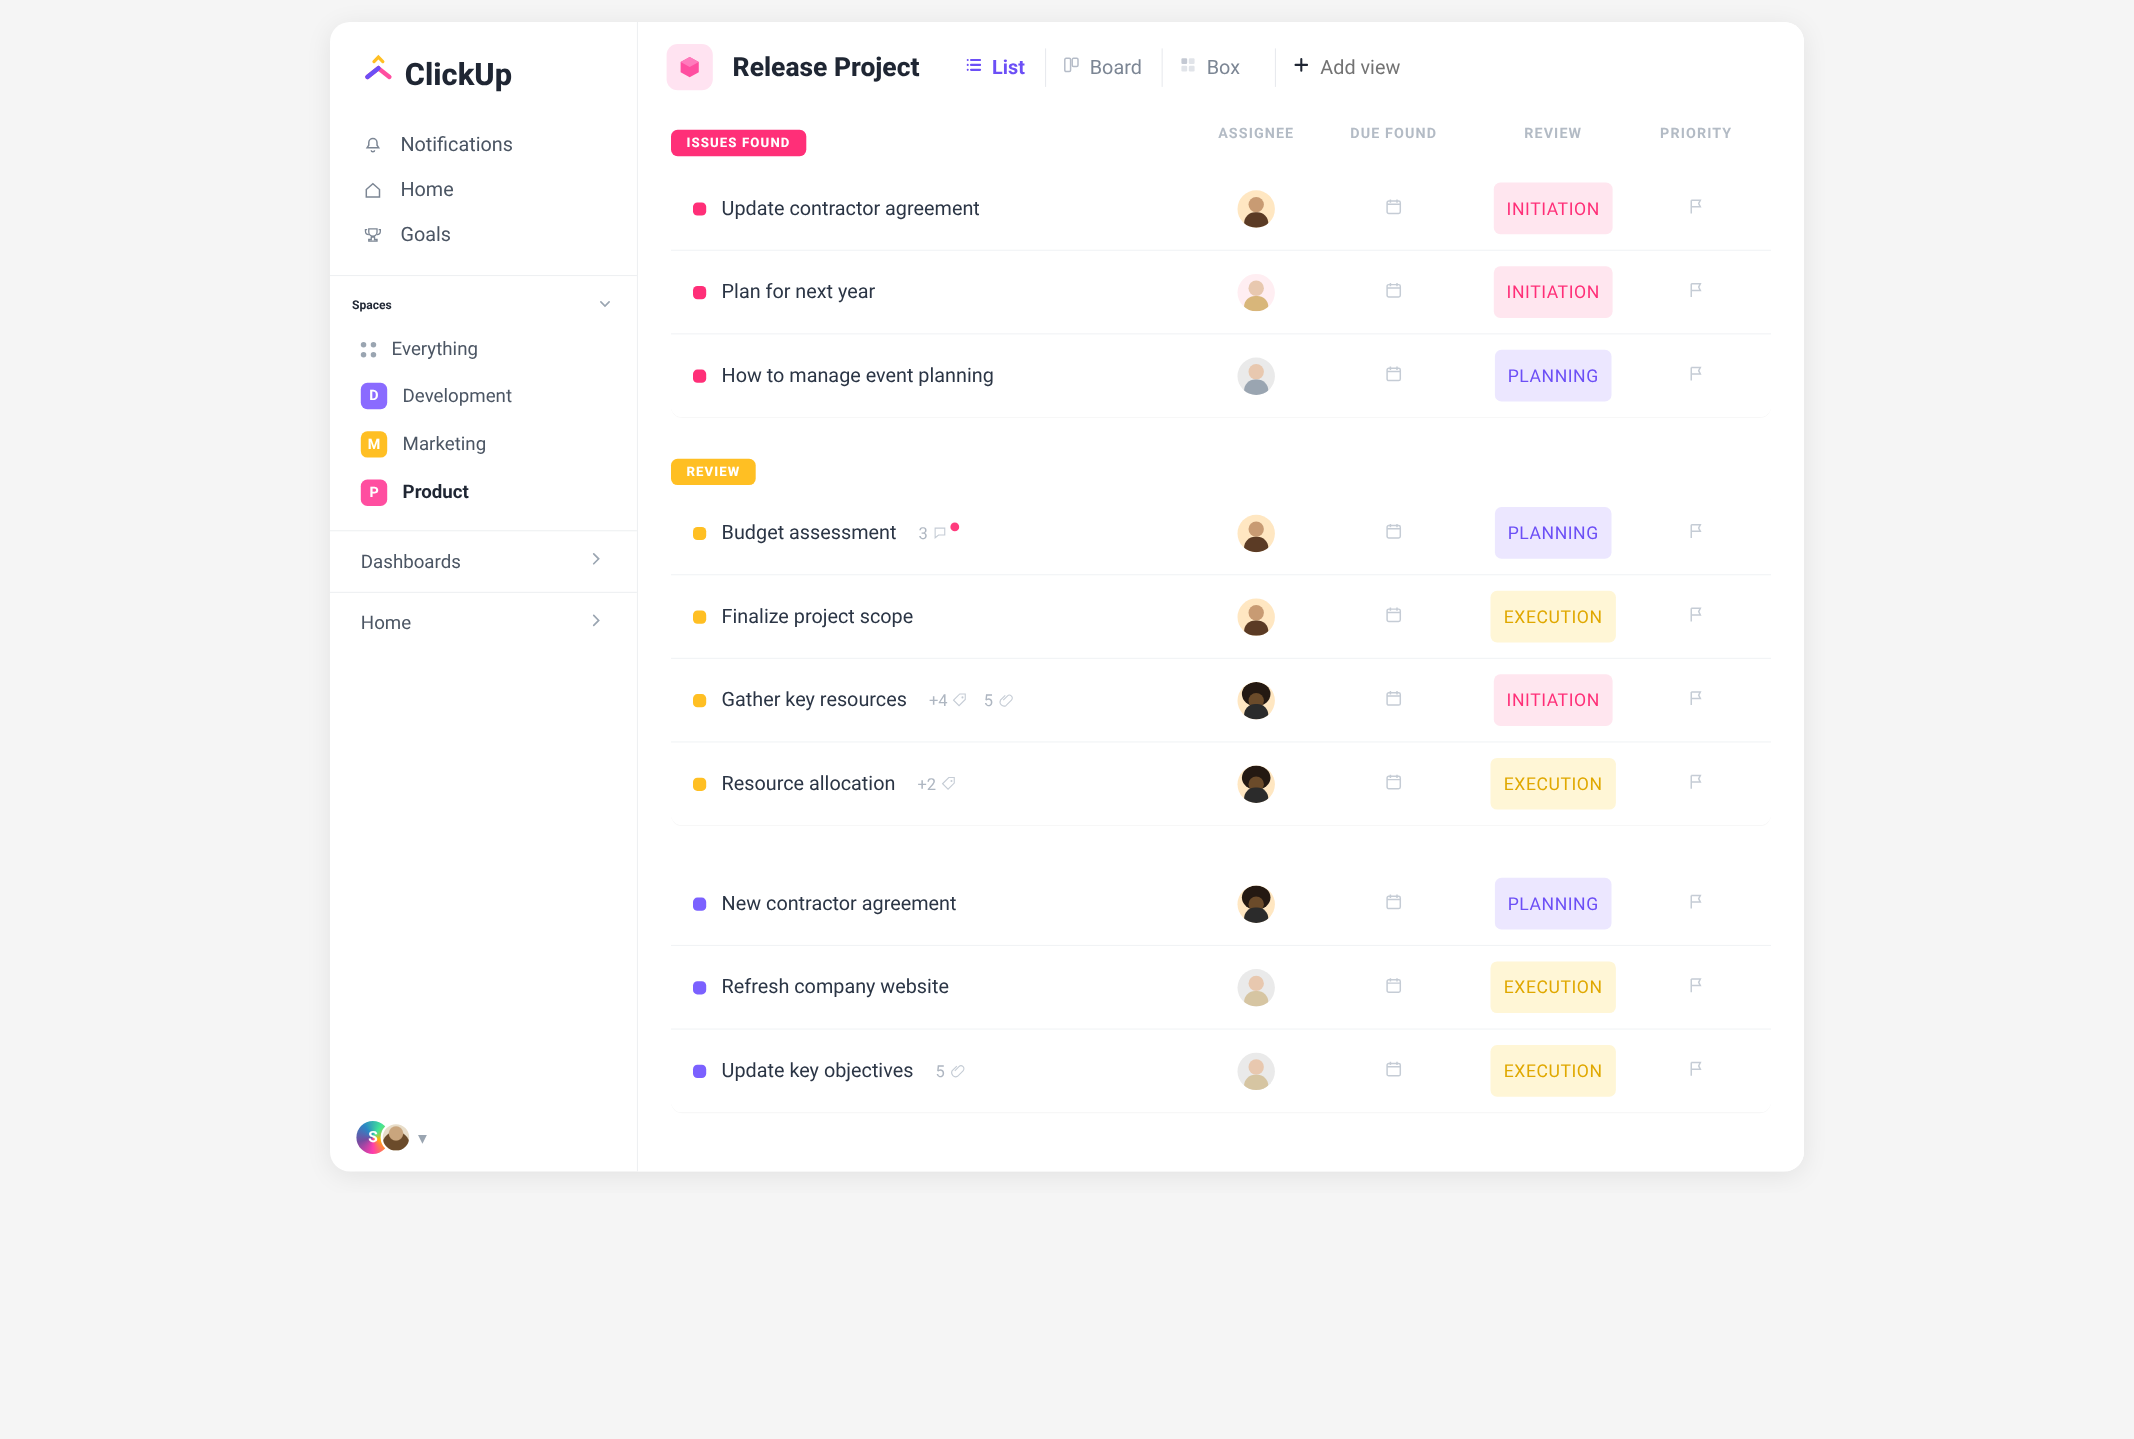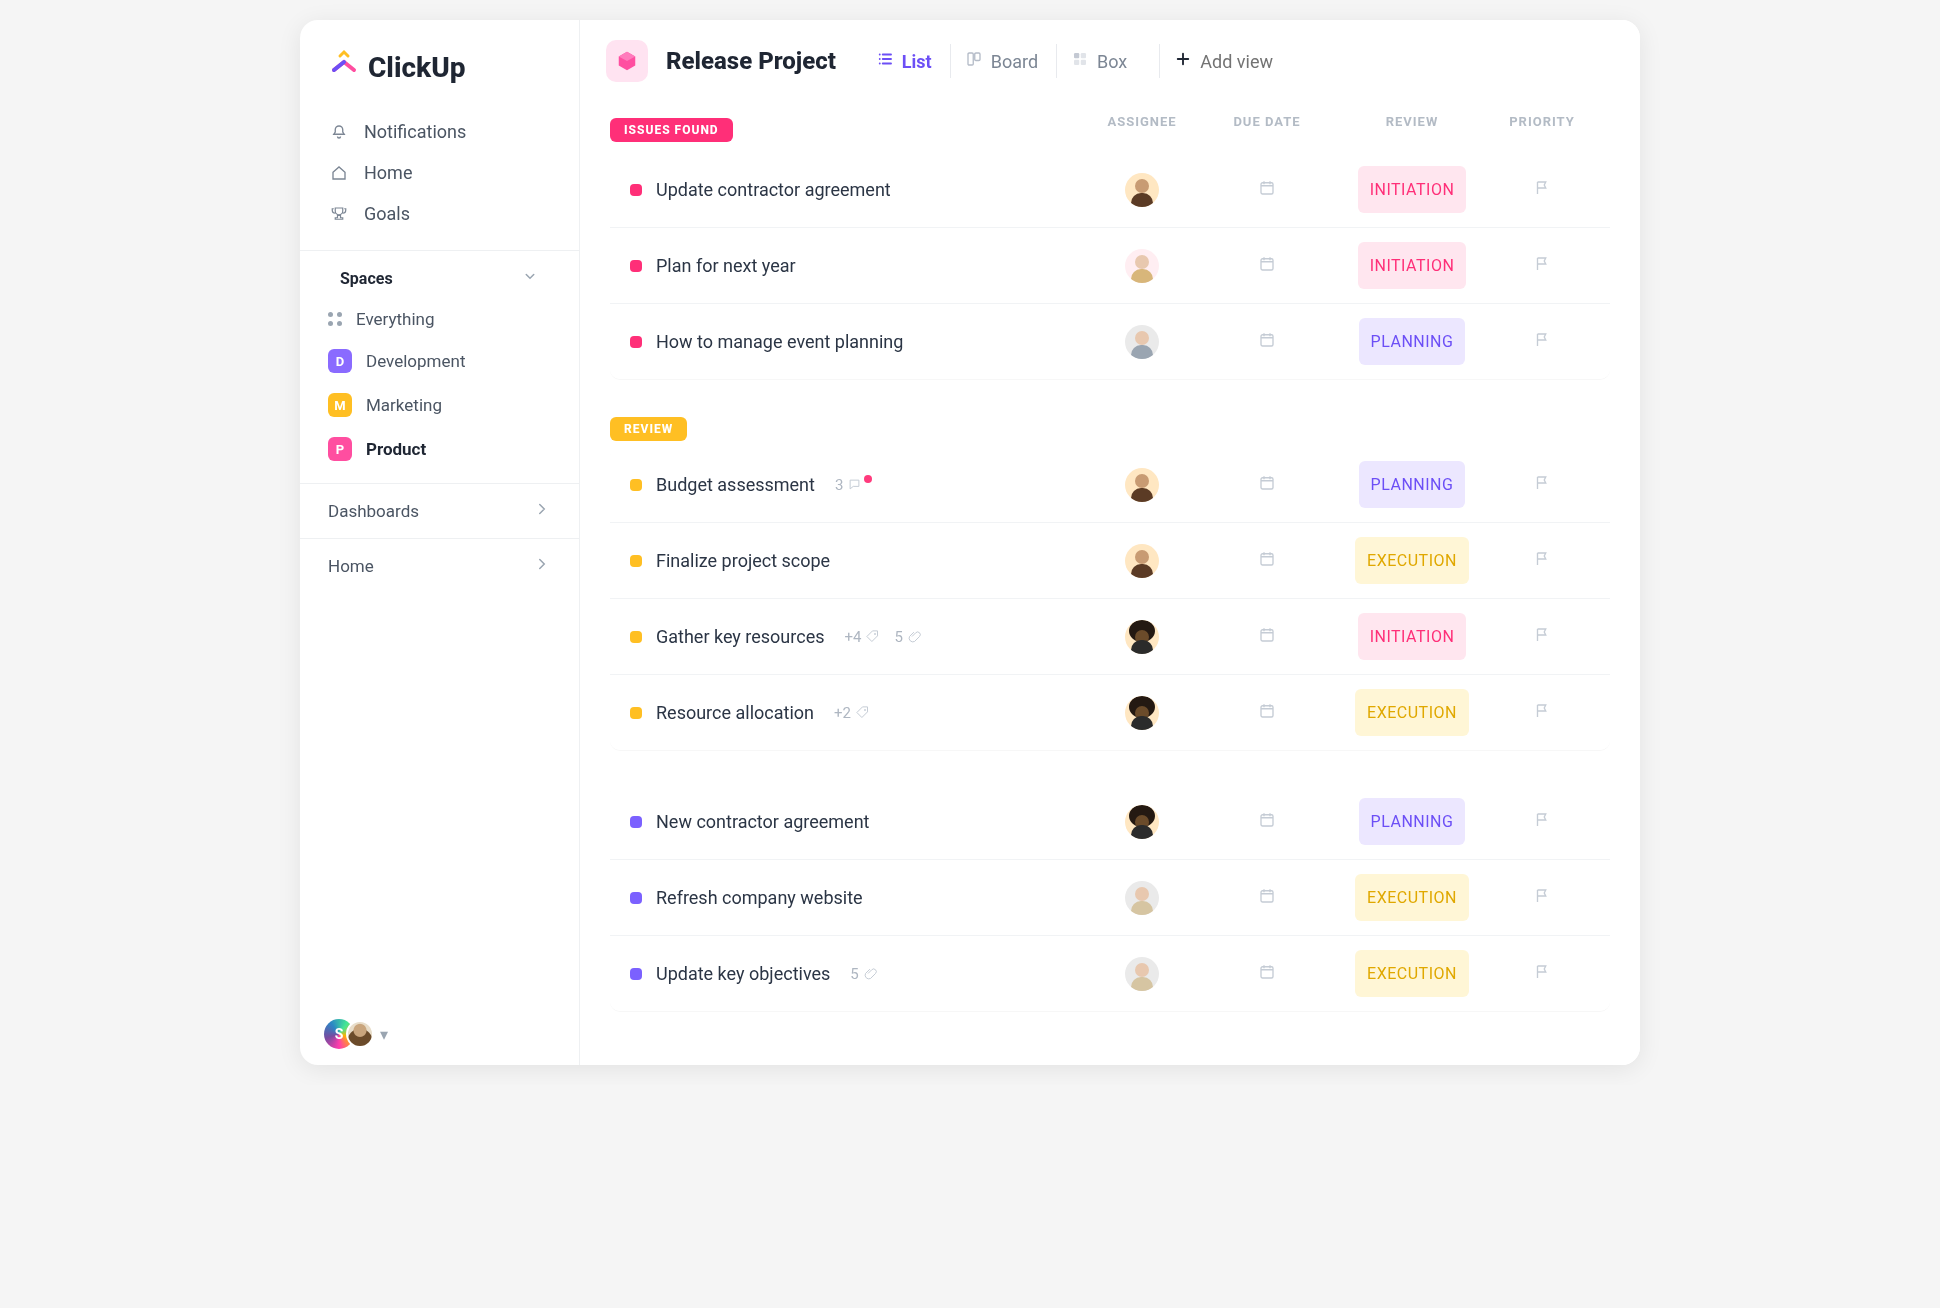--- a/index.html
+++ b/index.html
@@ -36,22 +36,22 @@
   .logo svg { width: 32px; height: 32px; }
   .nav-section { padding: 4px 0 16px; }
   .nav-item {
     display: flex; align-items: center; gap: 14px;
     padding: 10px 28px;
     font-size: 18px; color: #4b5563; cursor: pointer;
   }
   .nav-item .icon { width: 22px; display: flex; justify-content: center; }
   .section-header {
     display: flex; justify-content: space-between; align-items: center;
-    padding: 16px 40px 10px;
-    font-size: 16px; font-weight: 700; color: #1f2633;
+    padding: 16px 20px 10px;
+    font-size: 11px; font-weight: 700; color: #1f2633;
     border-top: 1px solid #eef0f2;
   }
   .caret { color: #9aa5b1; }
   .space-row {
     display: flex; align-items: center; gap: 14px;
     padding: 10px 28px; font-size: 17px; color: #4b5563; cursor: pointer;
   }
   .space-row.active { font-weight: 700; color: #1f2633; }
   .space-badge {
     width: 24px; height: 24px; border-radius: 6px;
@@ -312,21 +312,21 @@
         <span>Add view</span>
       </div>
     </div>
 
     <div class="list-area">
       <div id="groups-mount">
           <div class="group-block">
       <div class="col-headers">
         <div><span class="group-pill" style="background:#ff2f78">ISSUES FOUND</span></div>
         <div style="text-align:center">ASSIGNEE</div>
-              <div style="text-align:center">DUE DATE</div>
+              <div style="text-align:center">DUE FOUND</div>
               <div style="text-align:center">REVIEW</div>
               <div style="text-align:center">PRIORITY</div>
       </div>
             <div class="task-list">
       <div class="task-row">
         <div class="task-name">
           <span class="status-dot" style="background:#ff2f78"></span>
           <span>Update contractor agreement</span>
           <span class="task-meta"></span>
         </div>

